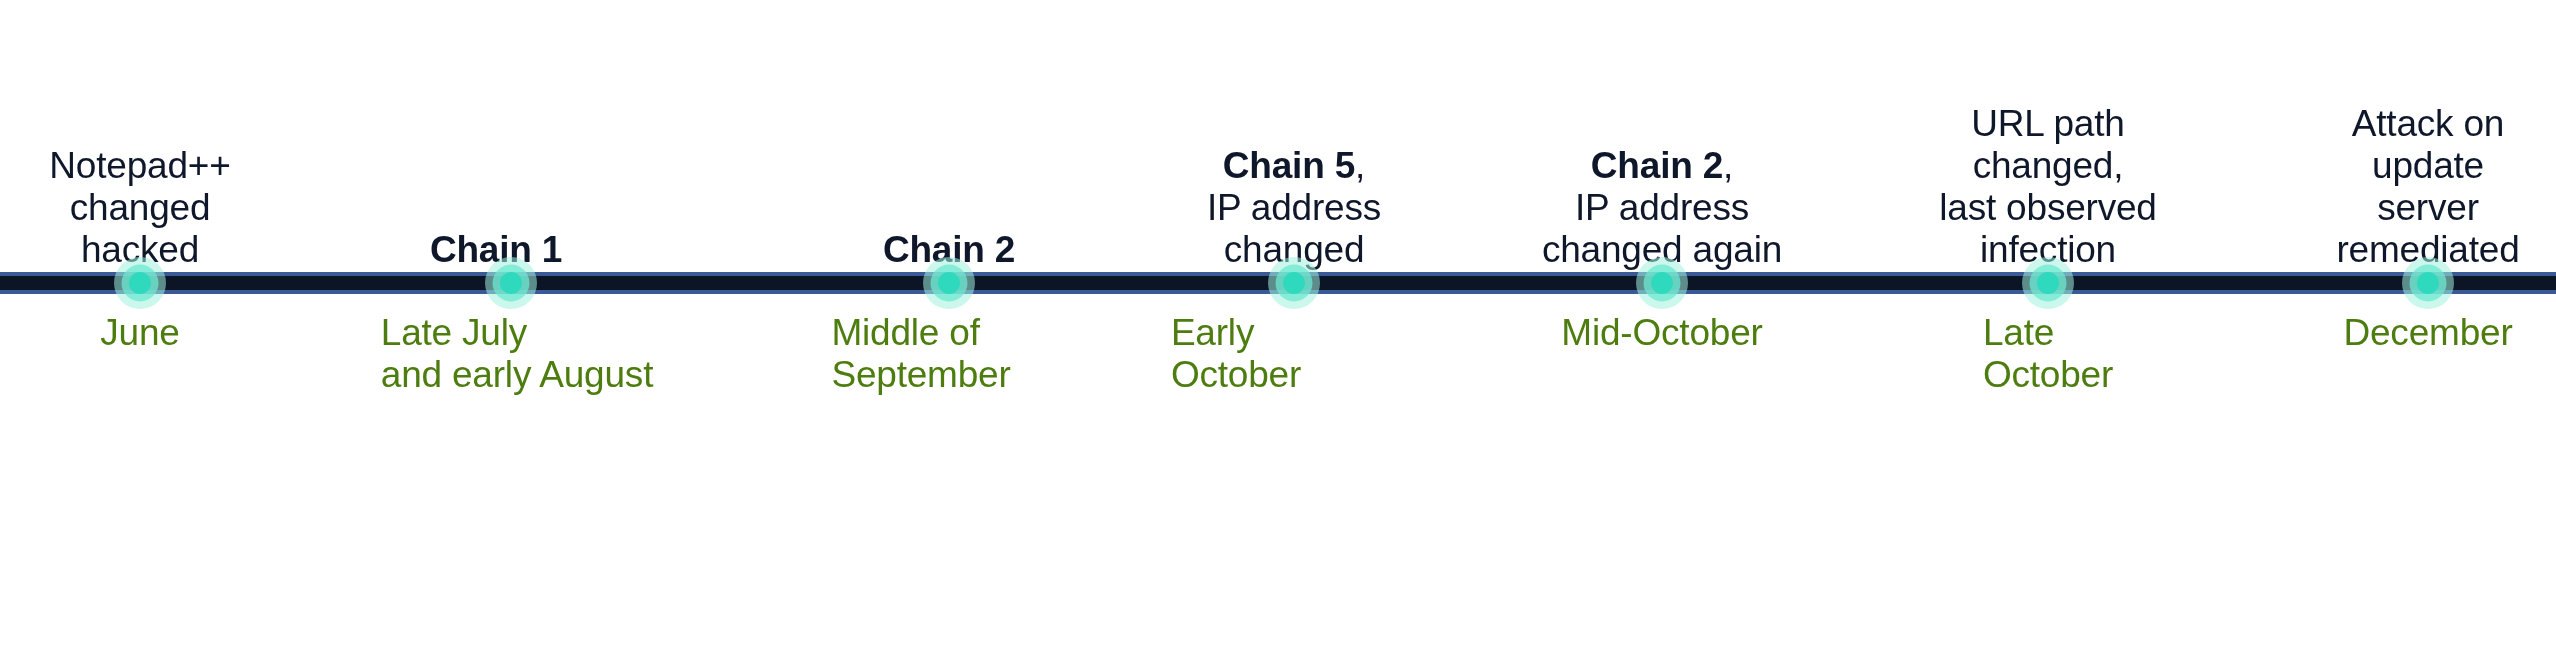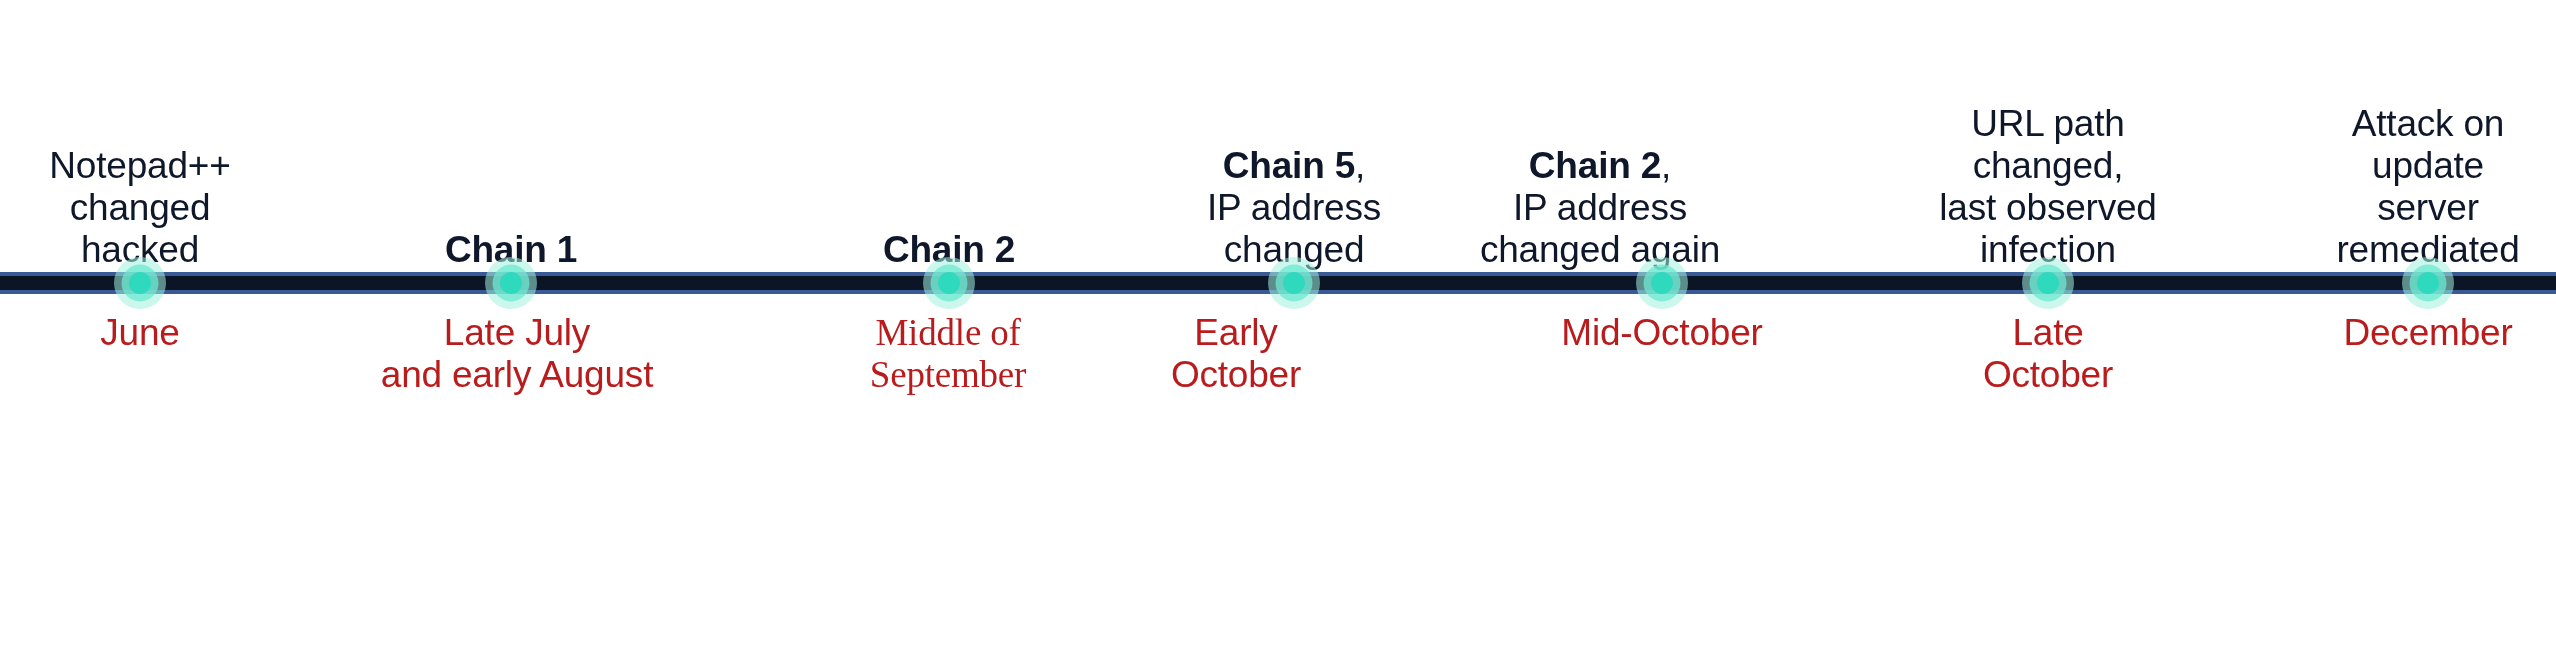--- a/index.html
+++ b/index.html
@@ -93,22 +93,21 @@
   }
   .label-above .strong {
     font-weight: 700;
   }
 
   
   .label-below {
     position: absolute;
     top: 312px;
     transform: translateX(-50%);
-    text-align: center;
-    color: #b91c1c;
+    color: #4d7c0f;
     font-size: 37px;
     line-height: 42px;
     font-weight: 400;
     letter-spacing: -0.2px;
     white-space: pre-line;
   }
 </style>
 </head>
 <body>
 
@@ -122,47 +121,47 @@
   <div id="events-layer">
       <div class="label-above" style="left: 140px;">Notepad++
 changed
 hacked</div>
       <div class="marker" style="left: 140px;">
         <div class="halo"></div>
         <div class="ring"></div>
         <div class="core-dot" style="background: rgb(47, 217, 189);"></div>
       </div>
       <div class="label-below" style="left: 140px;">June</div>
-      <div class="label-above" style="left: 511px; margin-top: 8px;"><span class="strong">Chain 1</span></div>
+      <div class="label-above" style="left: 496px; margin-top: 8px;"><span class="strong">Chain 1</span></div>
       <div class="marker" style="left: 511px;">
         <div class="halo"></div>
         <div class="ring"></div>
         <div class="core-dot" style="background: rgb(47, 217, 189);"></div>
       </div>
       <div class="label-below" style="left: 517px;">Late July
 and early August</div>
       <div class="label-above" style="left: 949px;"><span class="strong">Chain 2</span></div>
       <div class="marker" style="left: 949px;">
         <div class="halo"></div>
         <div class="ring"></div>
         <div class="core-dot" style="background: rgb(47, 217, 189);"></div>
       </div>
-      <div class="label-below" style="left: 948px; font-family: Liberation Serif, serif;">Middle of
+      <div class="label-below" style="left: 921px;">Middle of
 September</div>
       <div class="label-above" style="left: 1294px;"><span class="strong">Chain 5</span>,
 IP address
 changed</div>
       <div class="marker" style="left: 1294px;">
         <div class="halo"></div>
         <div class="ring"></div>
         <div class="core-dot" style="background: rgb(47, 217, 189);"></div>
       </div>
       <div class="label-below" style="left: 1236px;">Early
 October</div>
-      <div class="label-above" style="left: 1600px; text-align: center;"><span class="strong">Chain 2</span>,
+      <div class="label-above" style="left: 1662px; text-align: center;"><span class="strong">Chain 2</span>,
 IP address
 changed again</div>
       <div class="marker" style="left: 1662px;">
         <div class="halo"></div>
         <div class="ring"></div>
         <div class="core-dot" style="background: rgb(47, 217, 189);"></div>
       </div>
       <div class="label-below" style="left: 1662px;">Mid-October</div>
       <div class="label-above" style="left: 2048px;">URL path
 changed,

